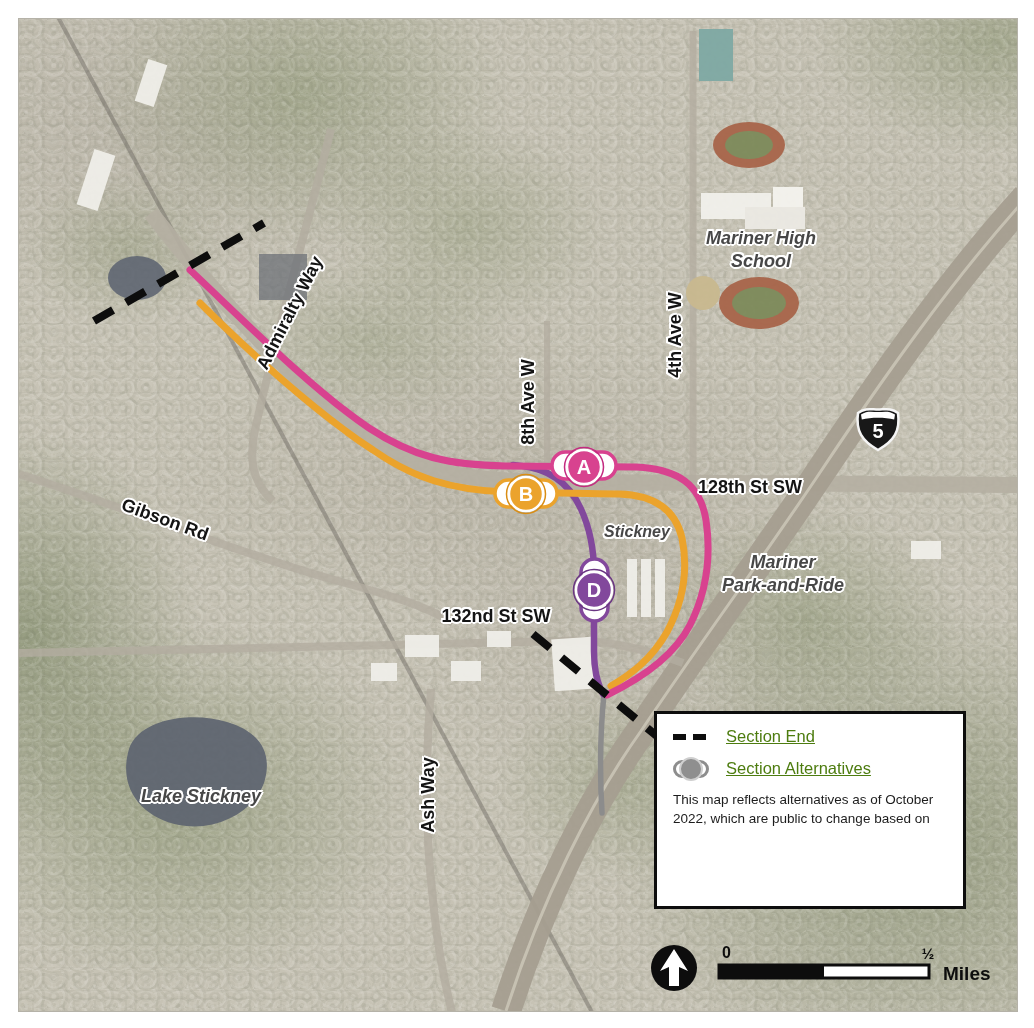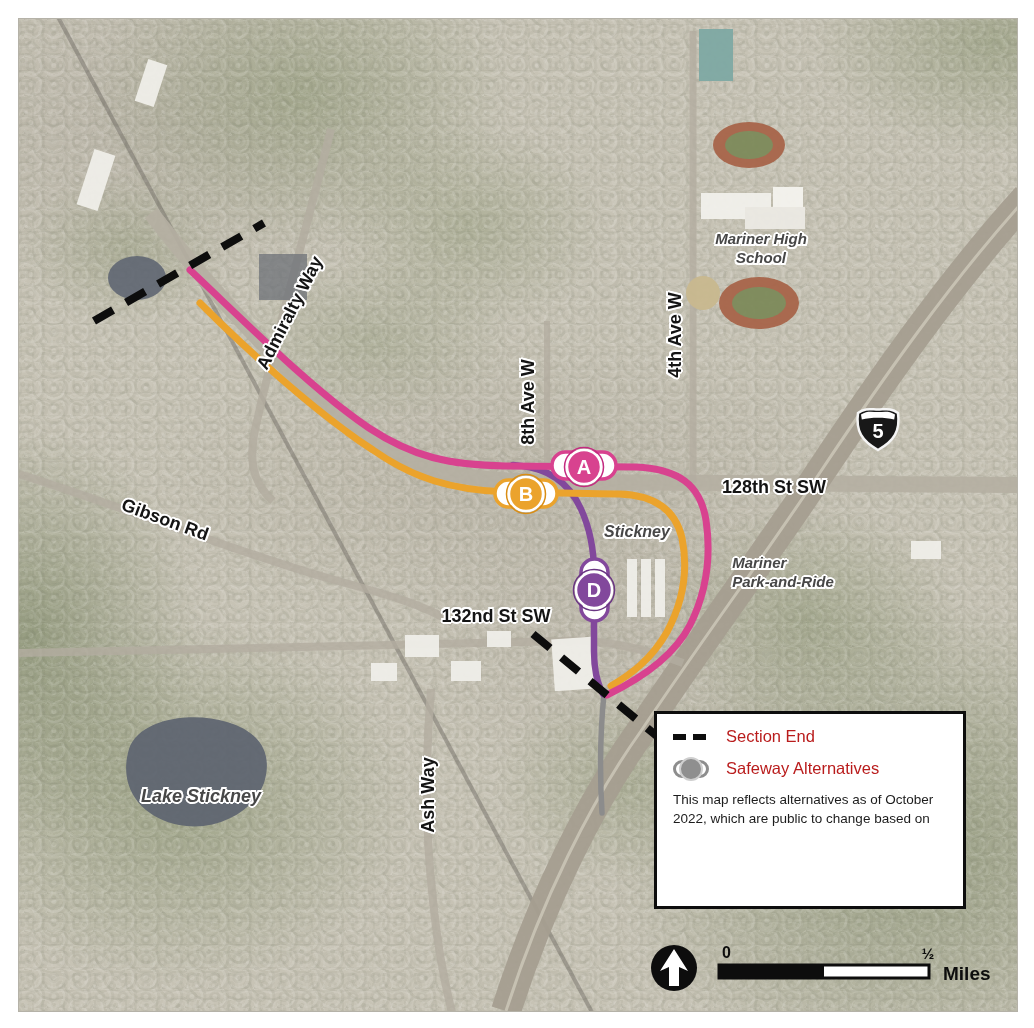--- a/index.html
+++ b/index.html
@@ -33,31 +33,31 @@
       repeating-radial-gradient(circle at 70% 20%, rgba(110,115,92,.08) 0 2px, rgba(255,255,255,.07) 3px 5px, transparent 6px 10px),
       repeating-radial-gradient(circle at 50% 80%, rgba(255,255,255,.06) 0 1px, rgba(104,108,88,.07) 2px 4px, transparent 5px 8px);
     background-size:23px 19px, 31px 27px, 17px 23px;
   }
 
   
   .lbl{position:absolute;transform:translate(-50%,-50%);white-space:nowrap;pointer-events:none;}
   .street{font-weight:bold;font-size:18px;color:#141414;
     text-shadow:-1.5px -1.5px 0 #fff,1.5px -1.5px 0 #fff,-1.5px 1.5px 0 #fff,1.5px 1.5px 0 #fff,
                  0 -2px 0 #fff,0 2px 0 #fff,-2px 0 0 #fff,2px 0 0 #fff;}
-  .place{font-weight:bold;font-style:italic;font-size:15px;color:#474747;text-align:center;line-height:1.25;
+  .place{font-weight:bold;font-style:italic;font-size:18px;color:#474747;text-align:center;line-height:1.25;
     text-shadow:-1.5px -1.5px 0 #fff,1.5px -1.5px 0 #fff,-1.5px 1.5px 0 #fff,1.5px 1.5px 0 #fff,
                  0 -2px 0 #fff,0 2px 0 #fff,-2px 0 0 #fff,2px 0 0 #fff;}
   .rot-v{transform:translate(-50%,-50%) rotate(-90deg);}
 
   
   .legend{position:absolute;left:653px;top:710px;width:312px;height:198px;box-sizing:border-box;
           background:#ffffff;border:3px solid #0d0d0d;padding:13px 14px 10px 16px;}
   .legend-row{display:flex;align-items:center;margin-bottom:13px;}
   .legend-sym{width:44px;flex:0 0 44px;display:flex;align-items:center;}
-  .legend-label{font-size:16.5px;color:#b91c1c;margin-left:9px;}
+  .legend-label{font-size:16.5px;color:#4d7c0f;margin-left:9px;text-decoration:underline;}
   .dash-sym span{display:inline-block;width:13px;height:6px;background:#0d0d0d;margin-right:7px;}
   .tri-lines{display:flex;flex-direction:column;gap:2px;width:32px;}
   .tri-lines i{display:block;height:5px;}
   .station-sym{position:relative;width:36px;height:18px;background:#fff;border:3px solid #8d8d8d;
                border-radius:11px;box-sizing:border-box;}
   .station-sym i{position:absolute;left:50%;top:50%;width:20px;height:20px;border-radius:50%;
                  background:#8f8f8f;border:2px solid #cfcfcf;transform:translate(-50%,-50%);}
   .legend-note{font-size:13.5px;color:#1c1c1c;line-height:18.5px;margin-top:4px;}
 </style>
 </head>
@@ -160,50 +160,50 @@
           <text x="721" y="957" font-family="Liberation Sans, sans-serif" font-size="16" font-weight="bold" fill="#0d0d0d">0</text>
           <text x="927" y="958" text-anchor="middle" font-family="Liberation Sans, sans-serif" font-size="15" font-weight="bold" fill="#0d0d0d">½</text>
           <text x="942" y="979" font-family="Liberation Sans, sans-serif" font-size="19" font-weight="bold" fill="#0d0d0d">Miles</text>
         </g>
       </svg>
 
       <div class="lbl street" style="left:289px;top:312px;transform:translate(-50%,-50%) rotate(-63deg);">Admiralty Way</div>
       <div class="lbl street" style="left:164px;top:519px;transform:translate(-50%,-50%) rotate(20deg);">Gibson Rd</div>
       <div class="lbl street rot-v" style="left:527px;top:401px;">8th Ave W</div>
       <div class="lbl street rot-v" style="left:674px;top:334px;">4th Ave W</div>
-      <div class="lbl street" style="left:749px;top:486px;margin-left:24px;">128th St SW</div>
+      <div class="lbl street" style="left:749px;top:486px;">128th St SW</div>
       <div class="lbl street" style="left:495px;top:615px;">132nd St SW</div>
       <div class="lbl street rot-v" style="left:427px;top:794px;">Ash Way</div>
 
       <div class="lbl place" style="left:760px;top:248px;">
         <div>Mariner High</div>
         <div>School</div>
       </div>
       <div class="lbl place" style="left:636px;top:531px;font-size:16px;">Stickney</div>
-      <div class="lbl place" style="left:782px;top:572px;text-align:left;">
+      <div class="lbl place" style="left:782px;top:572px;text-align:center;">
         <div>Mariner</div>
         <div>Park-and-Ride</div>
       </div>
       <div class="lbl place" style="left:200px;top:783px;font-size:18px;margin-top:12px;">Lake Stickney</div>
 
       <div class="legend">
         <div class="legend-row">
           <span class="legend-sym dash-sym">
             <span></span>
               <span></span>
           </span>
           <span class="legend-label">Section End</span>
         </div>
         <div class="legend-row">
           <span class="legend-sym">
             <span class="station-sym">
                 <i></i>
               </span>
           </span>
-          <span class="legend-label">Safeway Alternatives</span>
+          <span class="legend-label">Section Alternatives</span>
         </div>
         <div class="legend-note">
           <div>This map reflects alternatives as of October</div>
           <div>2022, which are public to change based on</div>
         </div>
       </div>
 
     </div>
   </div>
 </div>

